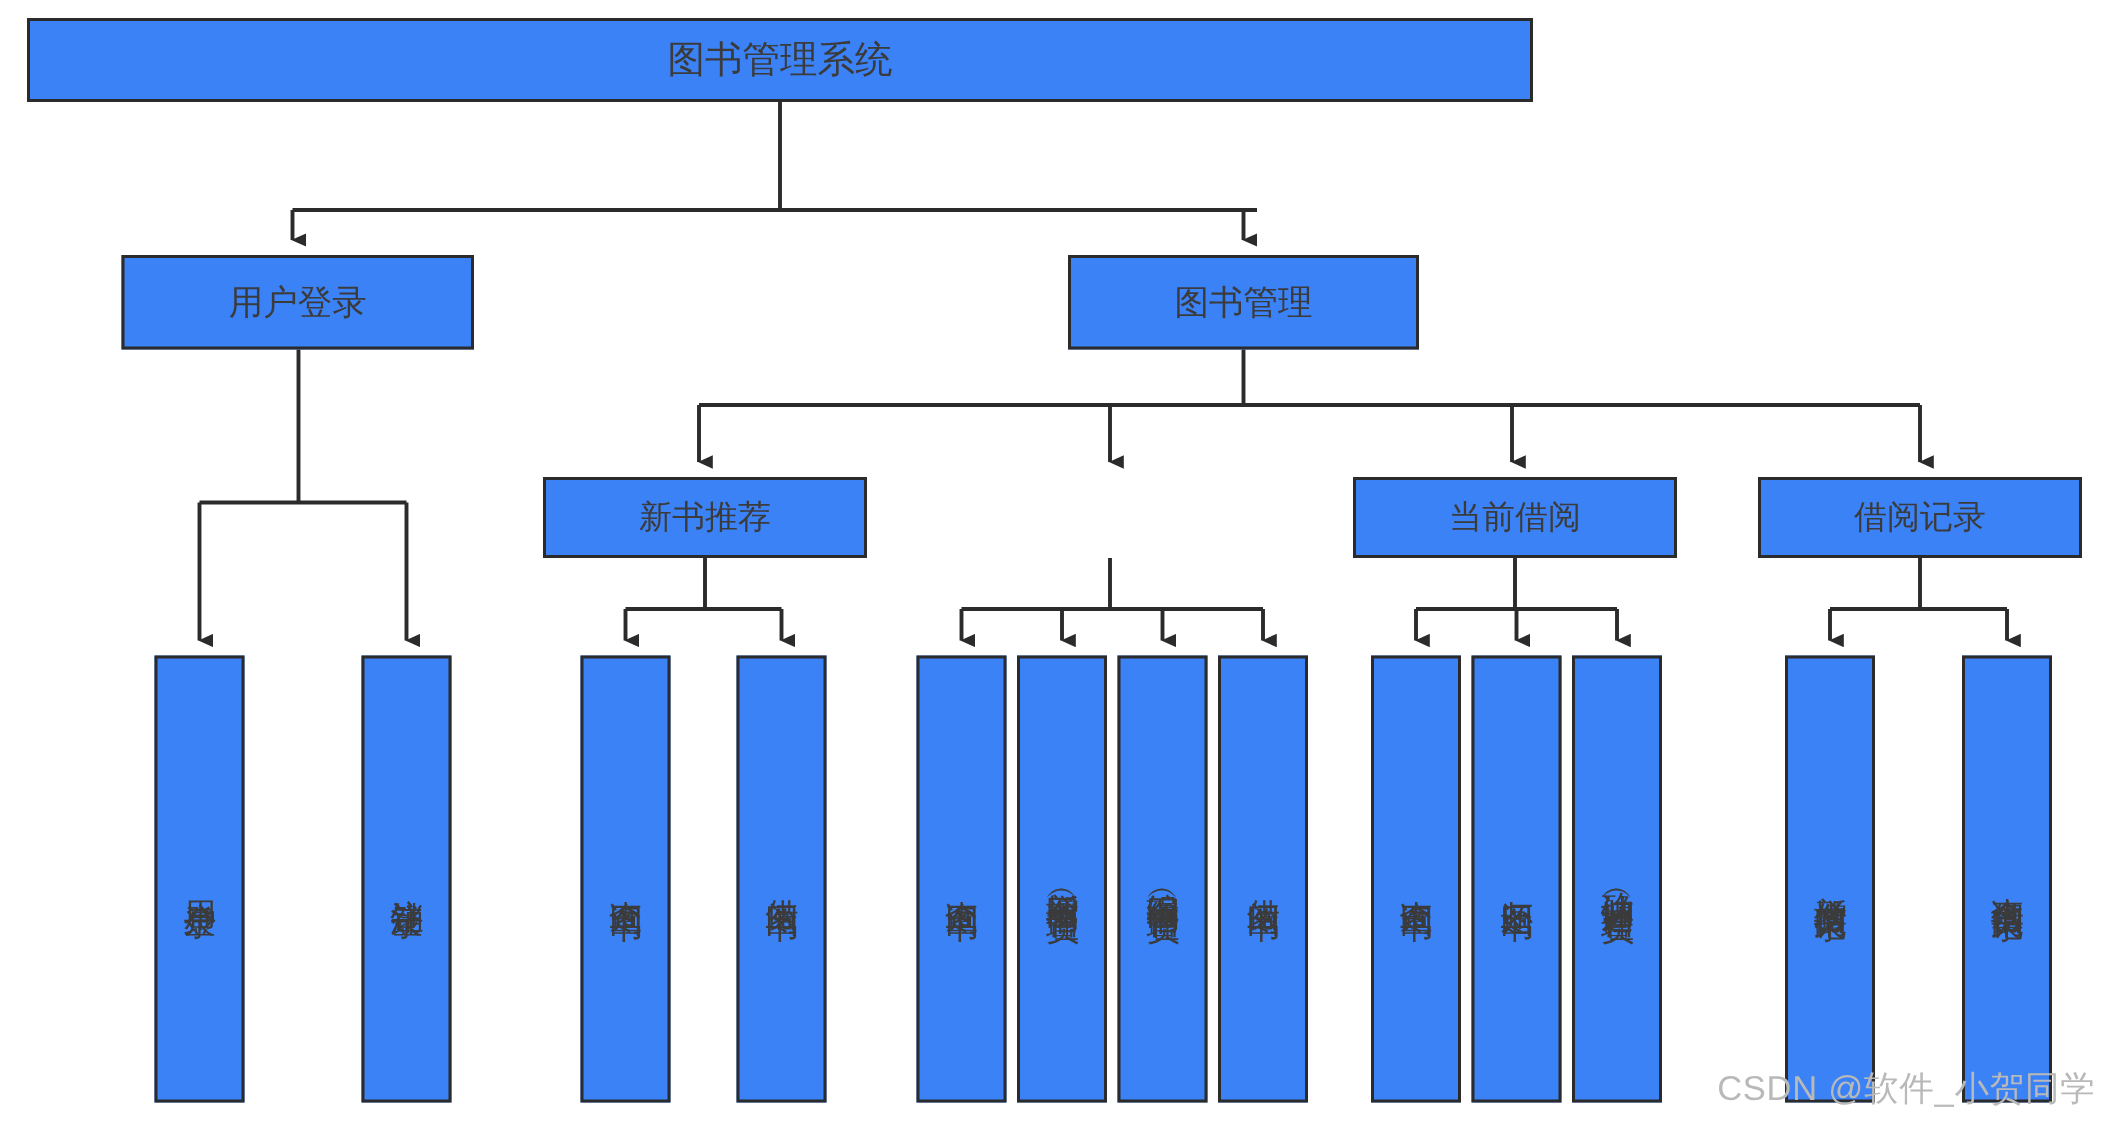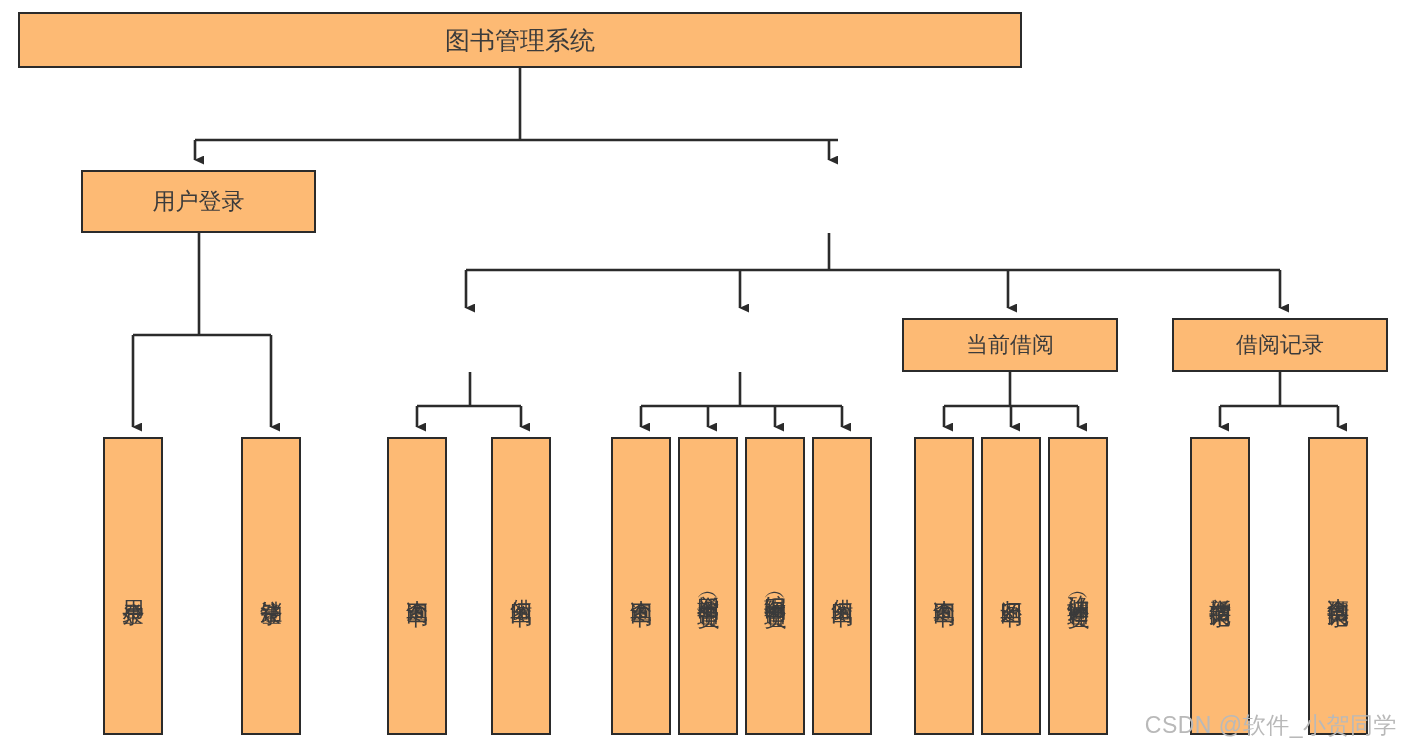--- a/index.html
+++ b/index.html
@@ -22,21 +22,21 @@
     position: absolute;
     left: 0;
     top: 0;
     width: 1405px;
     height: 747px;
     pointer-events: none;
   }
   .node {
     position: absolute;
     box-sizing: border-box;
-    background: #fdba74;
+    background: #3b82f6;
     border: 2.5px solid #2b2b2b;
     color: #3b3b3b;
     display: flex;
     align-items: center;
     justify-content: center;
     text-align: center;
     line-height: 1.12;
     z-index: 2;
   }
   .node.root {
@@ -127,21 +127,27 @@
     </g>
   </svg>
 
   <div class="node root" style="left:18px; top:12px; width:1004px; height:56px;">
     <span>图书管理系统</span>
   </div>
 
   <div class="node lvl2" style="left:81px; top:170px; width:235px; height:63px;">
     <span>用户登录</span>
   </div>
+  <div class="node lvl2" style="left:712px; top:170px; width:234px; height:63px;">
+    <span>图书管理</span>
+  </div>
 
+  <div class="node lvl3" style="left:362px; top:318px; width:216px; height:54px;">
+    <span>新书推荐</span>
+  </div>
   <div class="node lvl3" style="left:1172px; top:318px; width:216px; height:54px;">
     <span>借阅记录</span>
   </div>
   <div class="node lvl3" style="left:902px; top:318px; width:216px; height:54px;">
     <span>当前借阅</span>
   </div>
 
   <div class="node leaf" style="left:103px; top:437px; width:60px; height:298px;">
     <span>用户登录</span>
   </div>

